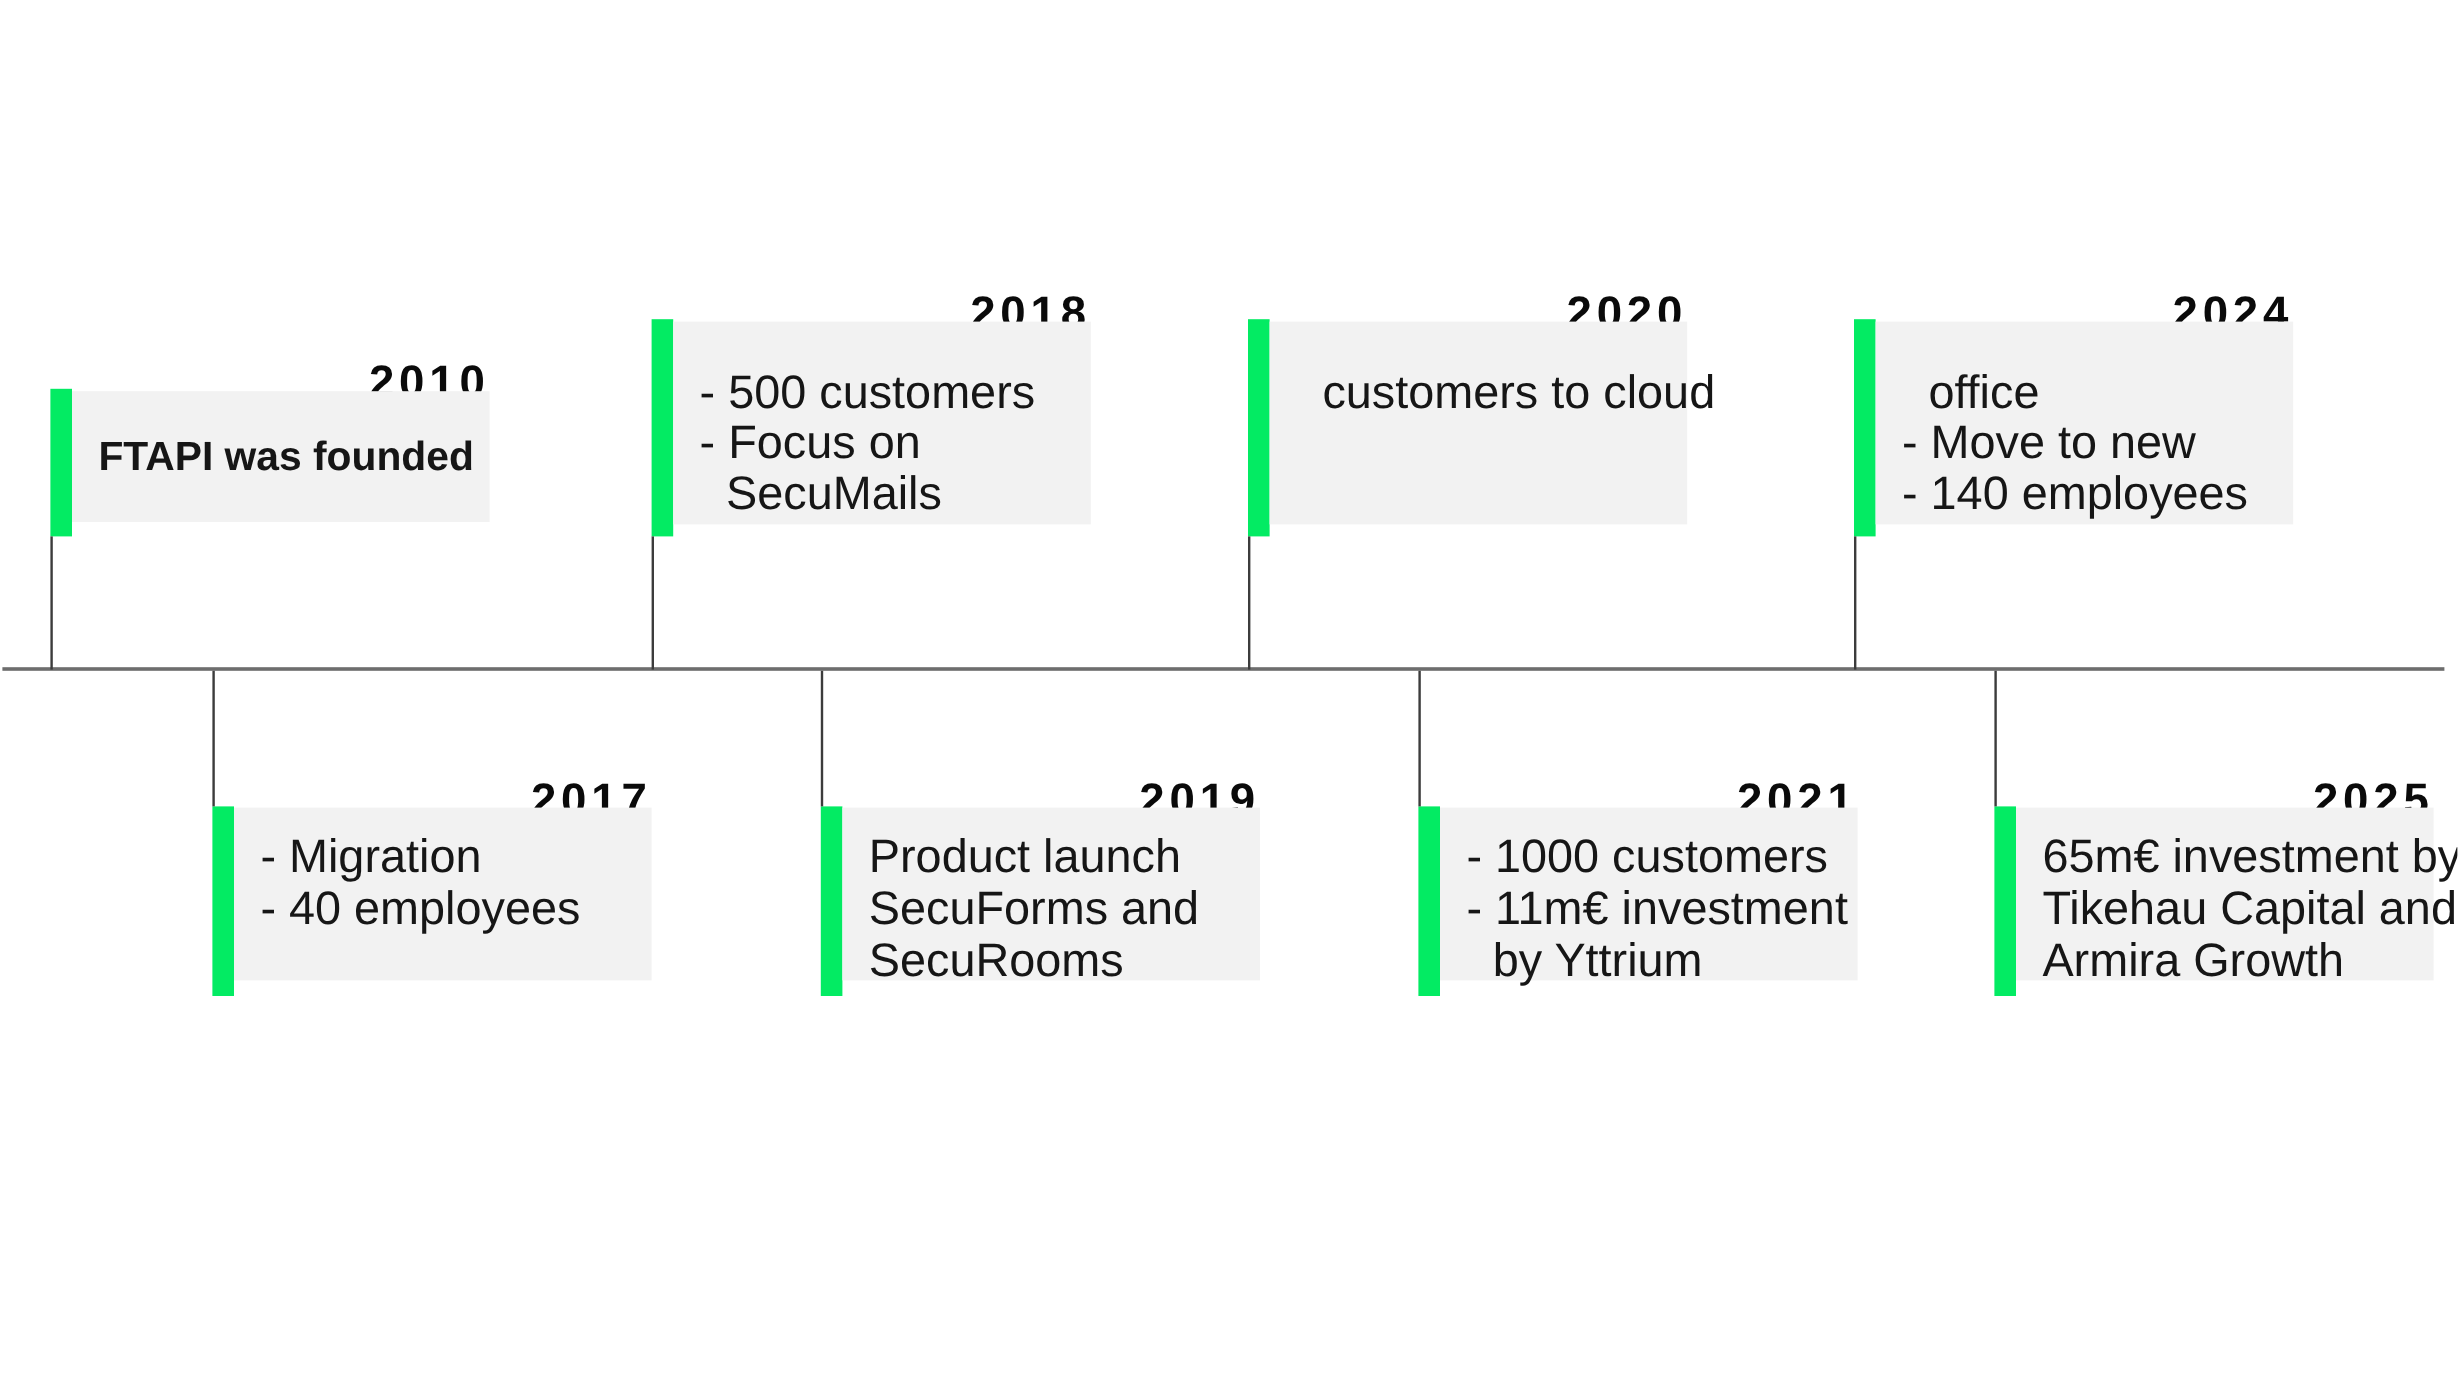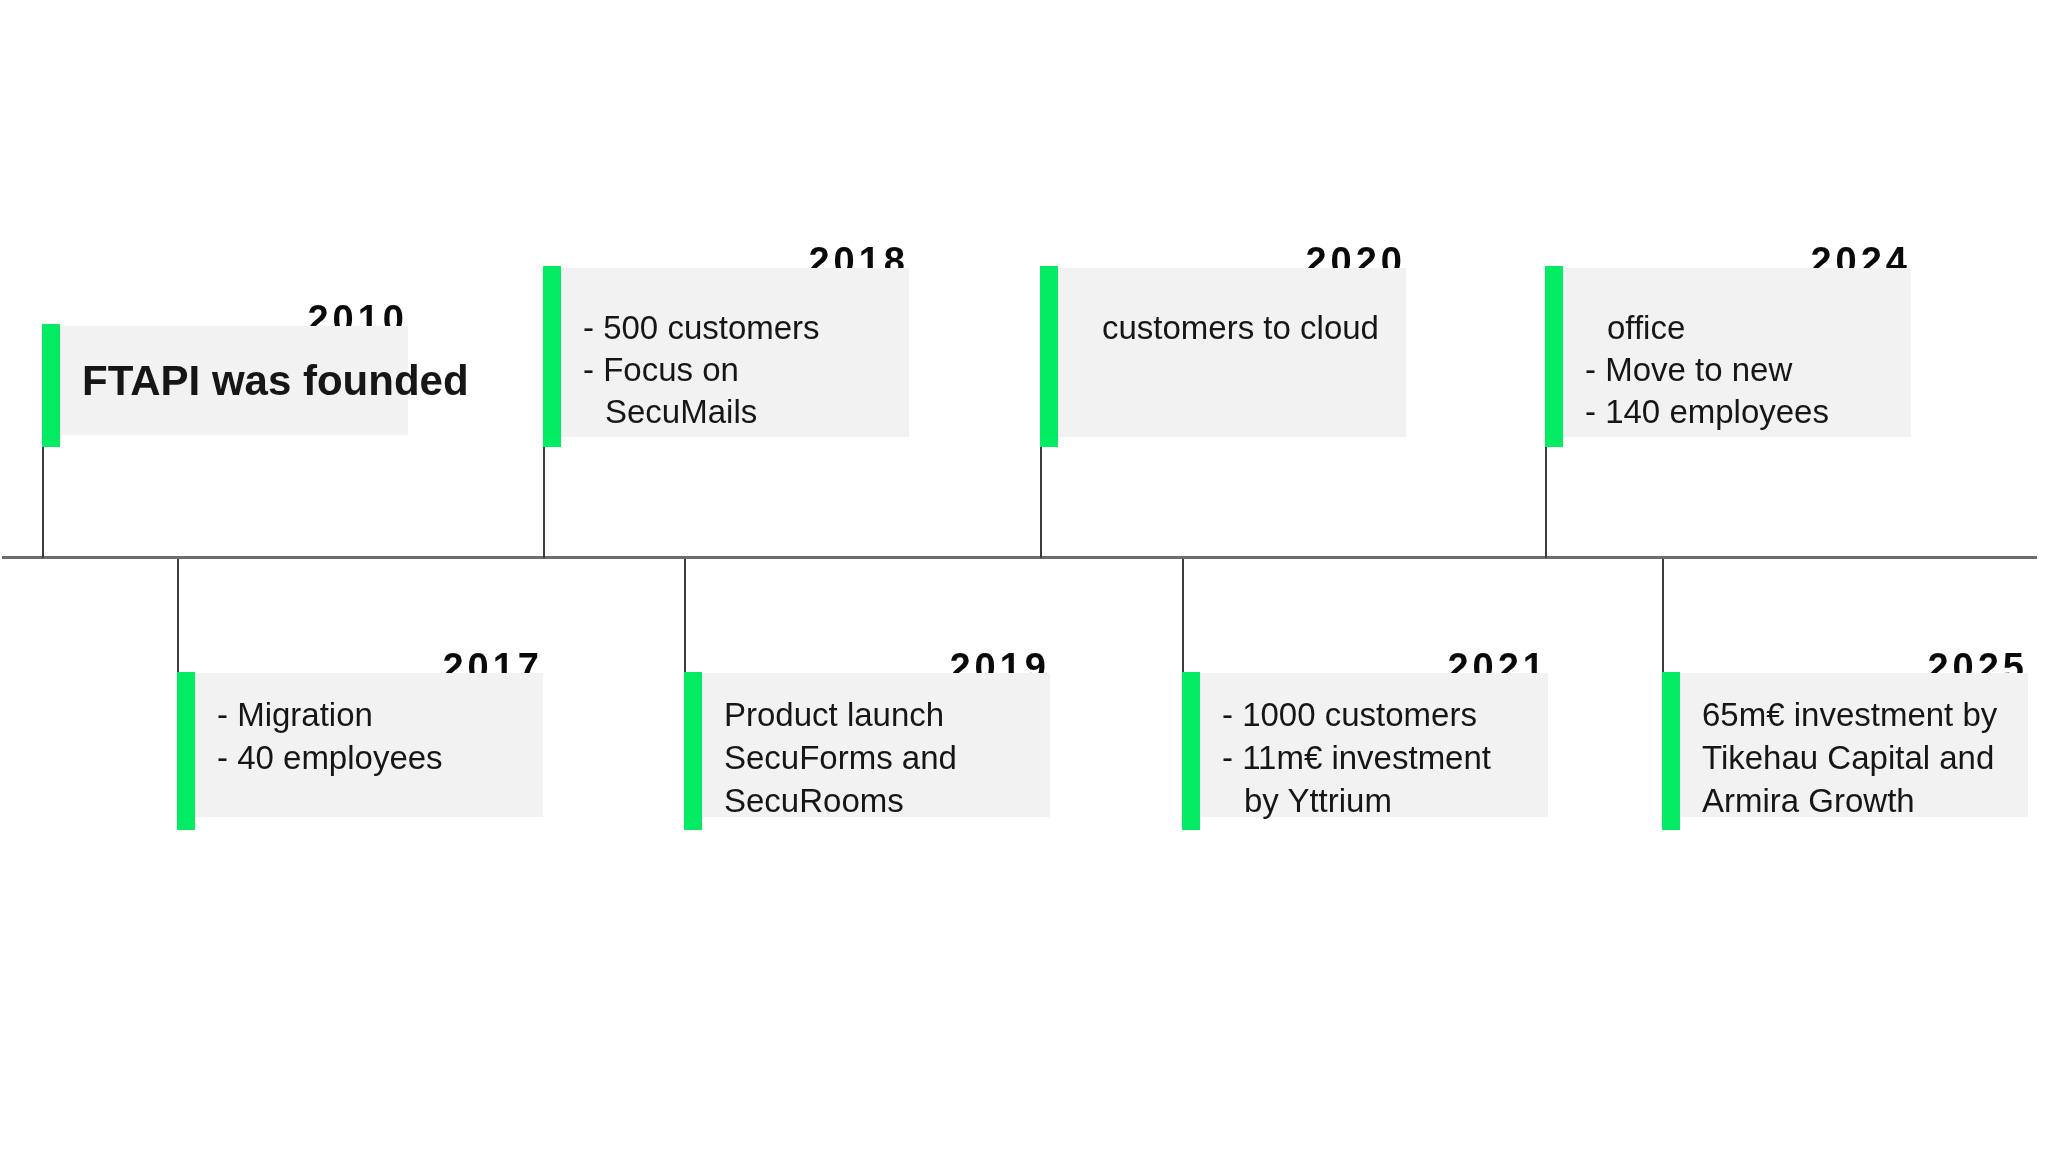--- a/index.html
+++ b/index.html
@@ -47,40 +47,40 @@
   .card {
     position: absolute;
     left: 18px;
     width: 348px;
     box-sizing: border-box;
     background: #f2f2f2;
     padding-left: 22px;
     padding-right: 14px;
   }
   .ln {
-    font-size: 33px;
+    font-size: 39px;
     line-height: 42px;
     color: #161616;
     white-space: nowrap;
   }
   .indent { padding-left: 22px; }
 
   
   .top .bar { height: 181px; }
   .top .card { top: 2px; height: 169px; padding-top: 39px; }
   .top .connector { top: 181px; height: 111px; }
 
   
   .ev2010 .bar { height: 123px; }
   .ev2010 .card {
     top: 2px; height: 109px; padding-top: 0;
     display: flex; align-items: center;
   }
   .ev2010 .connector { top: 123px; height: 111px; }
-  .ev2010 .ln { font-weight: 700; font-size: 42px; }
+  .ev2010 .ln { font-weight: 700; font-size: 34px; }
 
   
   .bottom .bar { height: 158px; }
   .bottom .card { top: 1px; height: 144px; padding-top: 20px; }
   .bottom .connector { top: -113px; height: 113px; }
   .bottom .ln { line-height: 43px; }
 
   
   .ev2010 { left: 42px;   top: 324px; }
   .ev2018 { left: 543px;  top: 266px; }

